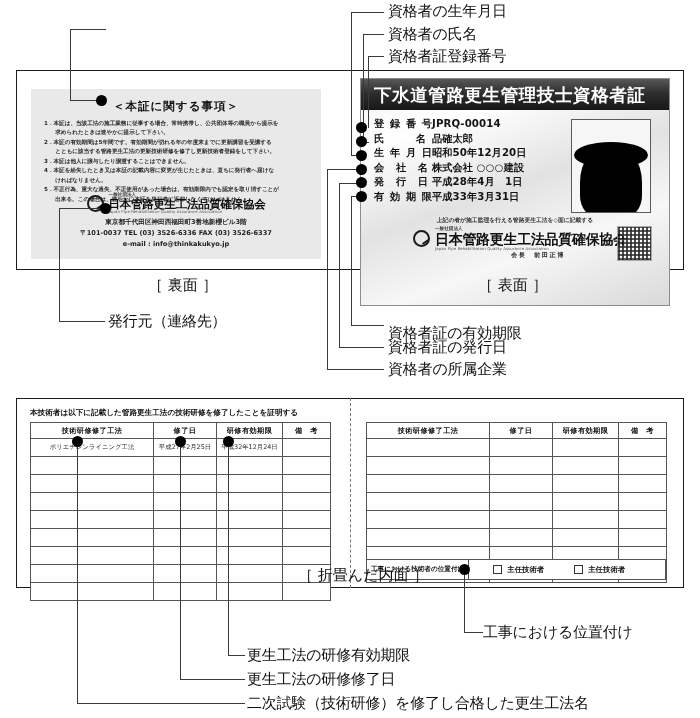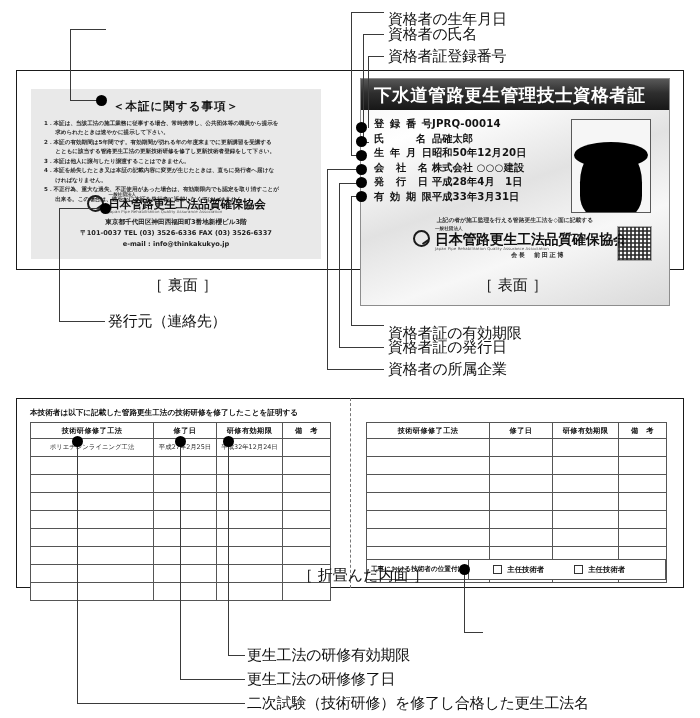--- a/index.html
+++ b/index.html
@@ -459,21 +459,21 @@
     <div id="front-chair">会長　前田正博</div>
     <div id="qr"></div>
   </div>
 
   <div class="caption" style="left:148px; top:276px;">［ 裏面 ］</div>
   <div class="caption" style="left:478px; top:276px;">［ 表面 ］</div>
 
 
   <div class="callout" style="left:108px; top:314px;">発行元（連絡先）</div>
 
-  <div class="callout" style="left:388px; top:12px;">資格者の生年月日</div>
+  <div class="callout" style="left:388px; top:4px;">資格者の生年月日</div>
   <div class="callout" style="left:388px; top:27px;">資格者の氏名</div>
   <div class="callout" style="left:388px; top:49px;">資格者証登録番号</div>
 
   <div class="callout" style="left:388px; top:318px;margin-top:8px;">資格者証の有効期限</div>
   <div class="callout" style="left:388px; top:340px;">資格者証の発行日</div>
   <div class="callout" style="left:388px; top:362px;">資格者の所属企業</div>
 
   <div class="hline" style="left:70px; top:29px; width:36px;"></div>
   <div class="vline" style="left:70px; top:29px; height:71px;"></div>
   <div class="hline" style="left:70px; top:100px; width:29px;"></div>
@@ -670,20 +670,21 @@
         <span>主任技術者</span>
       </div>
     </div>
   </div>
 
   <div class="caption" style="left:268px; top:566px;margin-left:30px;">［ 折畳んだ内面 ］</div>
 
   <div class="callout" style="left:247px; top:648px;">更生工法の研修有効期限</div>
   <div class="callout" style="left:247px; top:672px;">更生工法の研修修了日</div>
   <div class="callout" style="left:247px; top:696px;">二次試験（技術研修）を修了し合格した更生工法名</div>
+  <div class="callout" style="left:483px; top:625px;">工事における位置付け</div>
 
   <div class="hline" style="left:228px; top:655px; width:17px;"></div>
   <div class="vline" style="left:228px; top:441px; height:214px;"></div>
   <div class="dot" style="left:223px; top:436px;"></div>
 
   <div class="hline" style="left:180px; top:679px; width:65px;"></div>
   <div class="vline" style="left:180px; top:441px; height:238px;"></div>
   <div class="dot" style="left:175px; top:436px;"></div>
 
   <div class="hline" style="left:77px; top:703px; width:168px;"></div>

